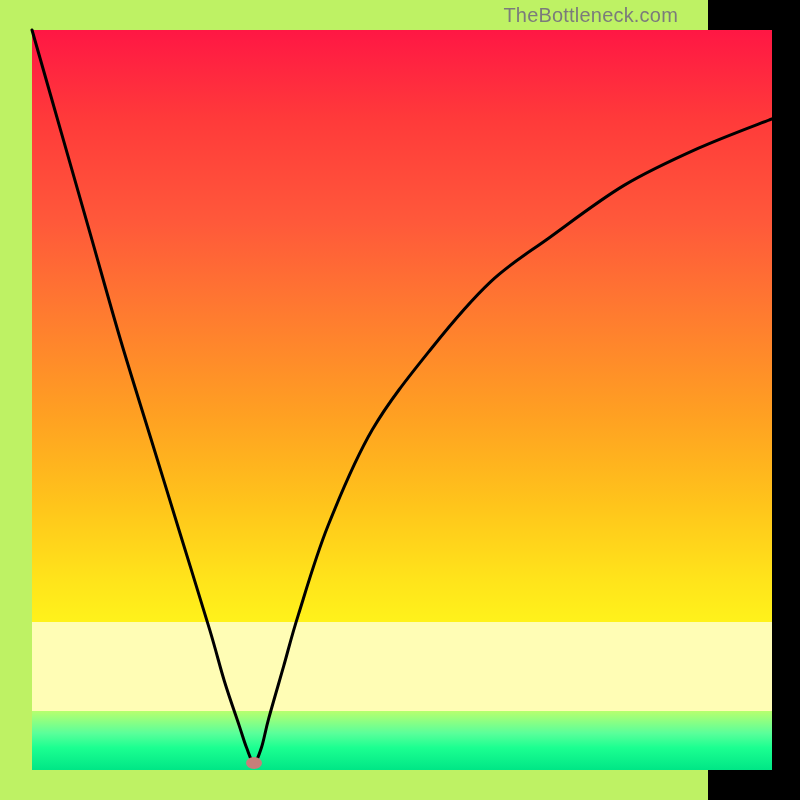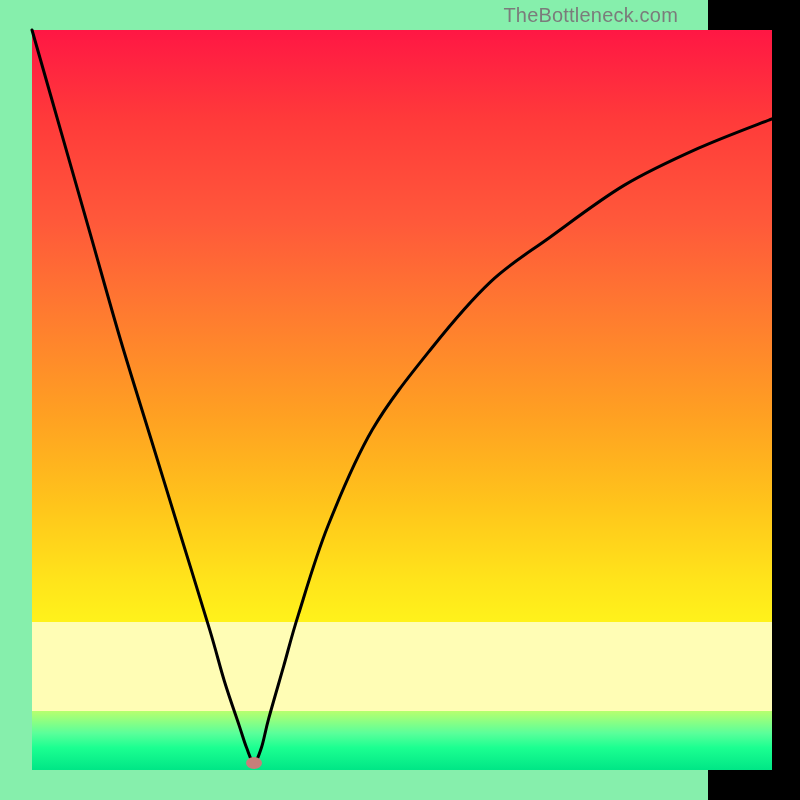--- a/index.html
+++ b/index.html
@@ -9,21 +9,21 @@
     height: 800px;
     background: #000;
     overflow: hidden;
   }
   .frame {
     position: absolute;
     left: 0;
     top: 0;
     width: 708px;
     height: 800px;
-    background: #86efac;
+    background: #bef264;
   }
   .plot-area {
     position: absolute;
     left: 32px;
     top: 30px;
     width: 740px;
     height: 740px;
     
     background: linear-gradient(
       to bottom,

